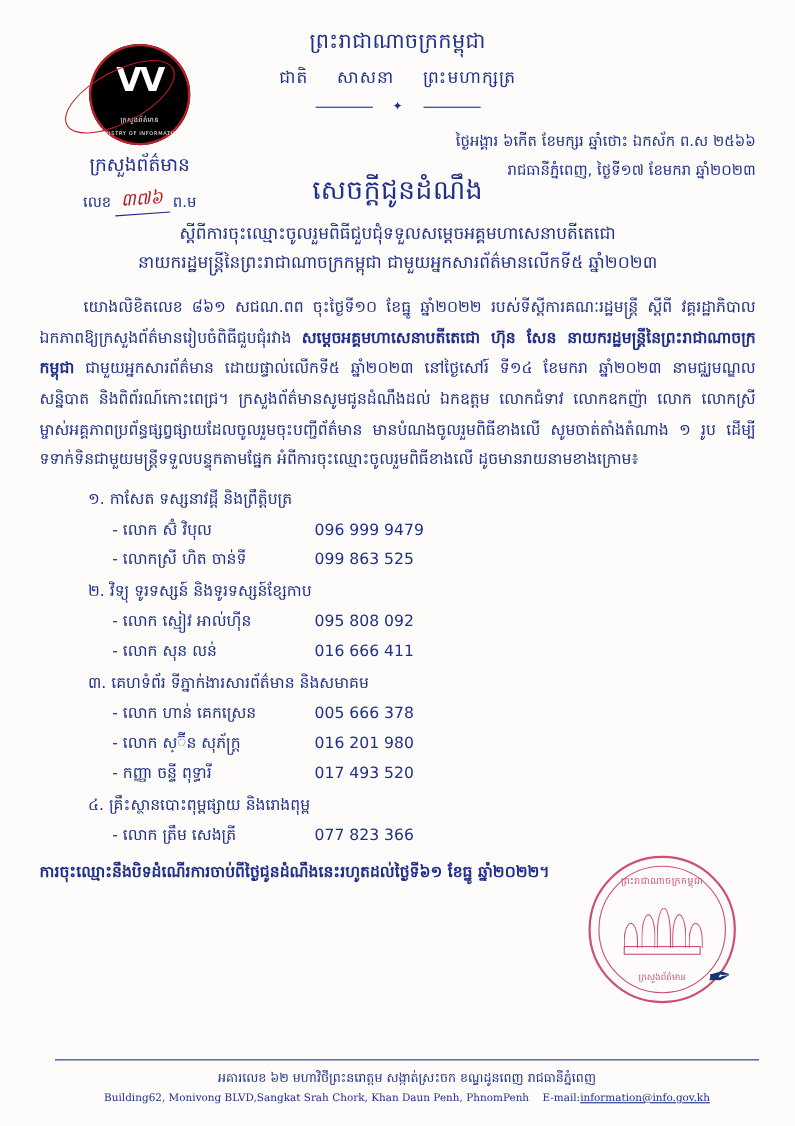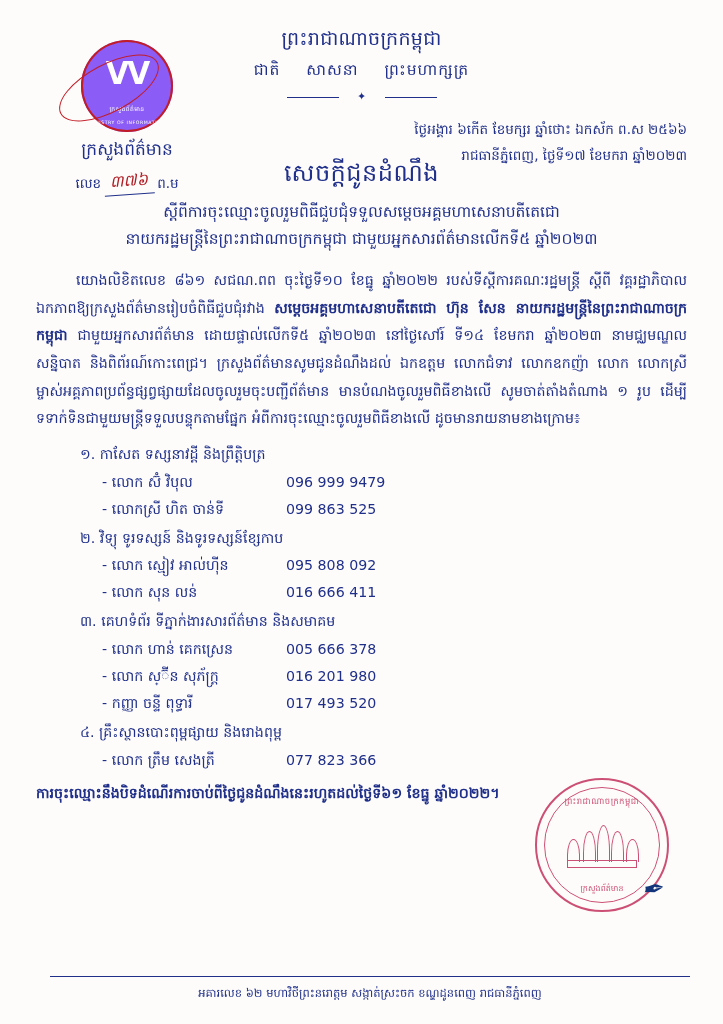--- a/index.html
+++ b/index.html
@@ -68,21 +68,21 @@
     position: absolute;
     left: 62px;
     top: 40px;
     width: 130px;
     text-align: center;
   }
   .logo-circle {
     width: 92px;
     height: 92px;
     border-radius: 50%;
-    background: #8b5cf6;
+    background: #000000;
     margin: 0 auto;
     position: relative;
     overflow: hidden;
     box-shadow: inset 0 0 0 2px #c21c26;
   }
   .logo-circle .mlogo {
     position: absolute;
     top: 16px;
     left: 0;
     right: 0;
@@ -426,15 +426,20 @@
       <div class="base"></div>
     </div>
     <div class="bot-text">ក្រសួងព័ត៌មាន</div>
   </div>
 
   <div class="signature">✒</div>
 
   <div class="footer">
     <div class="footer-rule"></div>
     <div class="footer-km">អគារលេខ ៦២ មហាវិថីព្រះនរោត្តម សង្កាត់ស្រះចក ខណ្ឌដូនពេញ រាជធានីភ្នំពេញ</div>
+    <div class="footer-en">
+      <span>Building62, Monivong BLVD,Sangkat Srah Chork, Khan Daun Penh, PhnomPenh</span>
+      &nbsp;&nbsp;
+      <span>E-mail:</span><span class="mail">information@info.gov.kh</span>
+    </div>
   </div>
 
 </div>
 
 </body></html>

